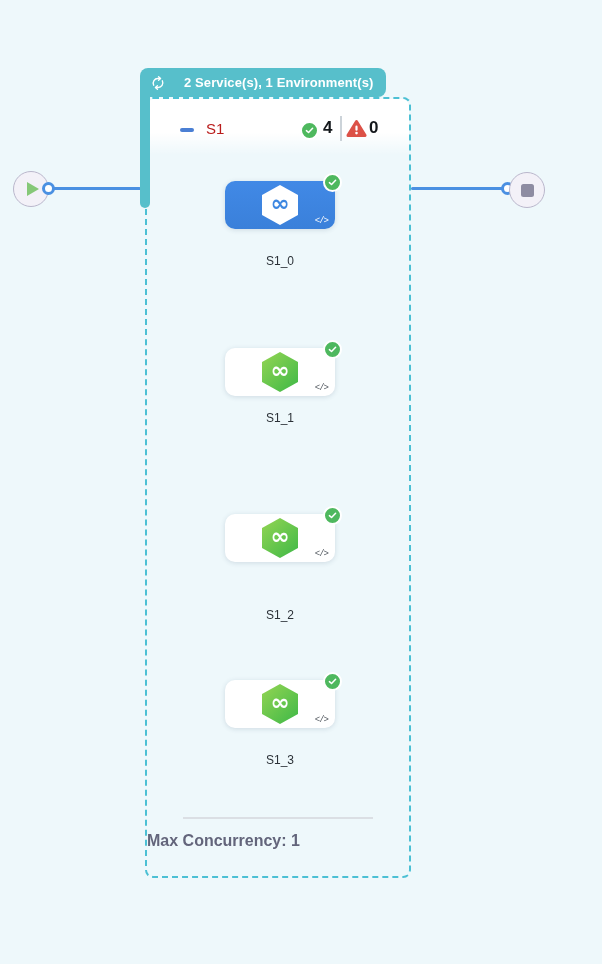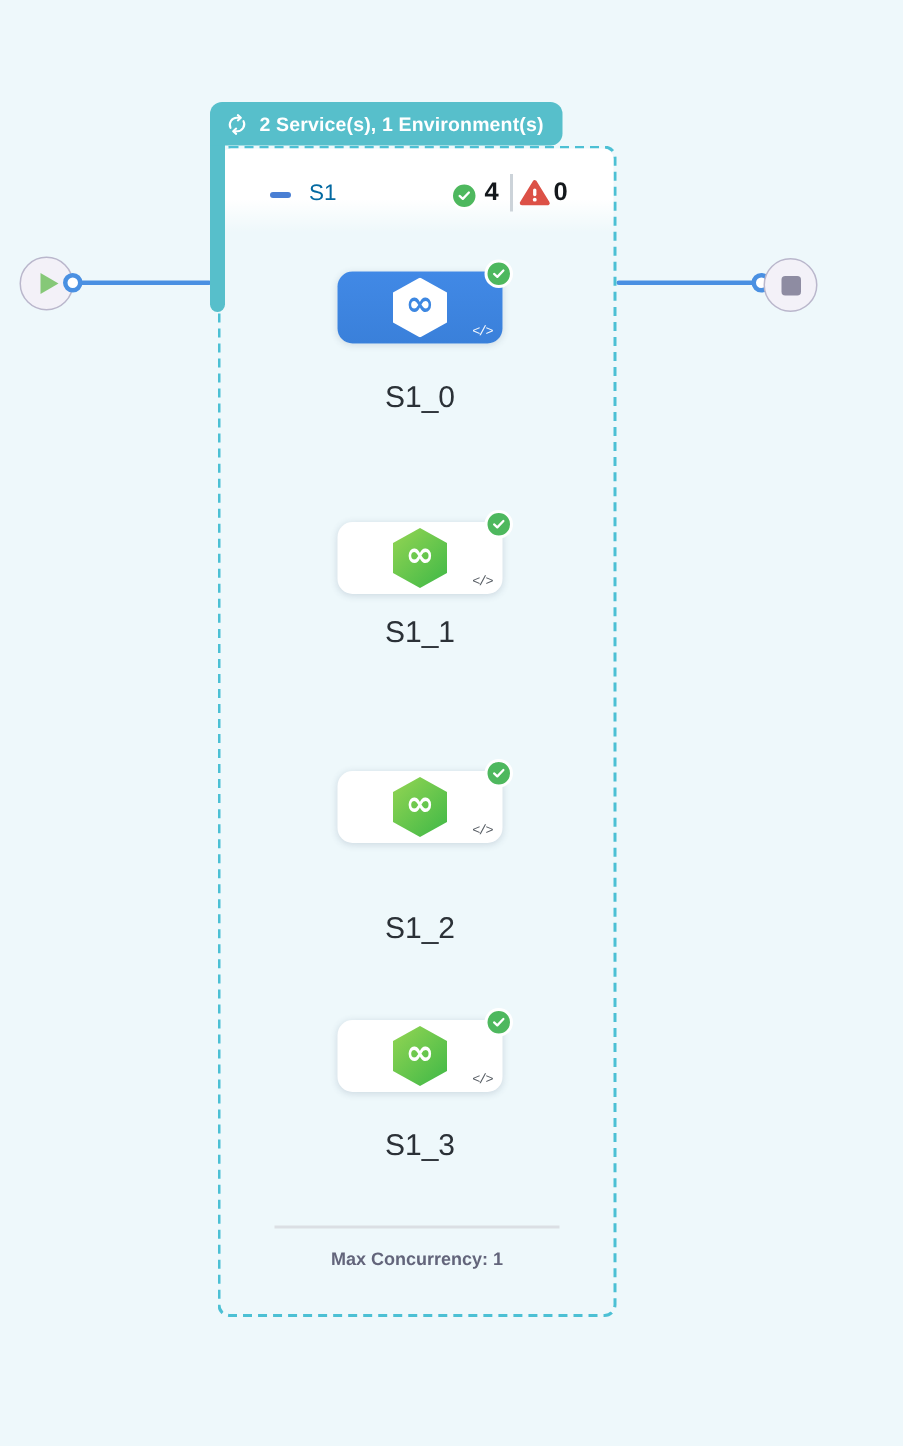--- a/index.html
+++ b/index.html
@@ -34,21 +34,21 @@
     position:absolute;width:13px;height:13px;border-radius:50%;
     background:#ffffff;border:3px solid #4a90e2;box-sizing:border-box;top:182px;
   }
   #port-left{left:42px;}
   #port-right{left:501px;}
 
   
   #stage-badge{
     position:absolute;left:140px;top:68px;height:29px;
     background:#57bfcb;border-radius:8px 8px 8px 0;
-    display:inline-flex;align-items:center;gap:7px;
+    display:inline-flex;align-items:center;gap:18px;
     padding:0 13px 0 10px;color:#ffffff;
     font-size:13px;font-weight:600;letter-spacing:.1px;white-space:nowrap;
     z-index:5;
   }
   #stage-tab-bar{
     position:absolute;left:140px;top:96px;width:10px;height:112px;
     background:#57bfcb;border-radius:0 0 5px 5px;z-index:4;
   }
 
   
@@ -63,21 +63,21 @@
     border-radius:7px 7px 0 0;
   }
 
   
   #collapse-icon{
     position:absolute;left:180px;top:128px;width:14px;height:3.5px;
     background:#4a7fd4;border-radius:2px;cursor:pointer;z-index:6;
   }
   #stage-name{
     position:absolute;left:206px;top:120px;
-    font-size:15px;color:#0369a1;z-index:6;
+    font-size:15px;color:#b91c1c;z-index:6;
   }
   .success-badge{
     width:19px;height:19px;border-radius:50%;
     background:#4eb85e;border:2px solid #ffffff;box-sizing:border-box;
     display:flex;align-items:center;justify-content:center;
   }
   #header-success{position:absolute;left:300px;top:121px;z-index:6;}
   #success-count{
     position:absolute;left:323px;top:118px;
     font-size:17px;font-weight:700;color:#14181c;z-index:6;
@@ -117,31 +117,31 @@
   .hex.white .inf{color:#3d87e1;}
   .card-check{position:absolute;top:-8px;right:-7px;}
   .code-icon{
     position:absolute;right:7px;bottom:3px;
     font-family:"Liberation Mono", monospace;
     font-size:9px;letter-spacing:-1px;color:#565c63;
   }
   .step-card.selected .code-icon{color:rgba(255,255,255,.95);}
   .step-label{
     position:absolute;left:225px;width:110px;text-align:center;
-    font-size:20px;color:#2b3137;z-index:3;
+    font-size:12px;color:#2b3137;z-index:3;
   }
 
   
   #footer-divider{
     position:absolute;left:183px;top:817px;width:190px;height:1.5px;
     background:#dbdfe4;z-index:3;
   }
   #max-concurrency{
-    position:absolute;left:147px;top:832px;width:262px;text-align:center;
-    font-size:12px;font-weight:700;color:#63657b;z-index:3;
+    position:absolute;left:147px;top:832px;width:262px;
+    font-size:16px;font-weight:700;color:#63657b;z-index:3;
   }
 </style>
 </head>
 <body>
 
 <div id="canvas">
 
   <div id="start-node" class="node-circle">
     <div class="play-tri"></div>
   </div>

